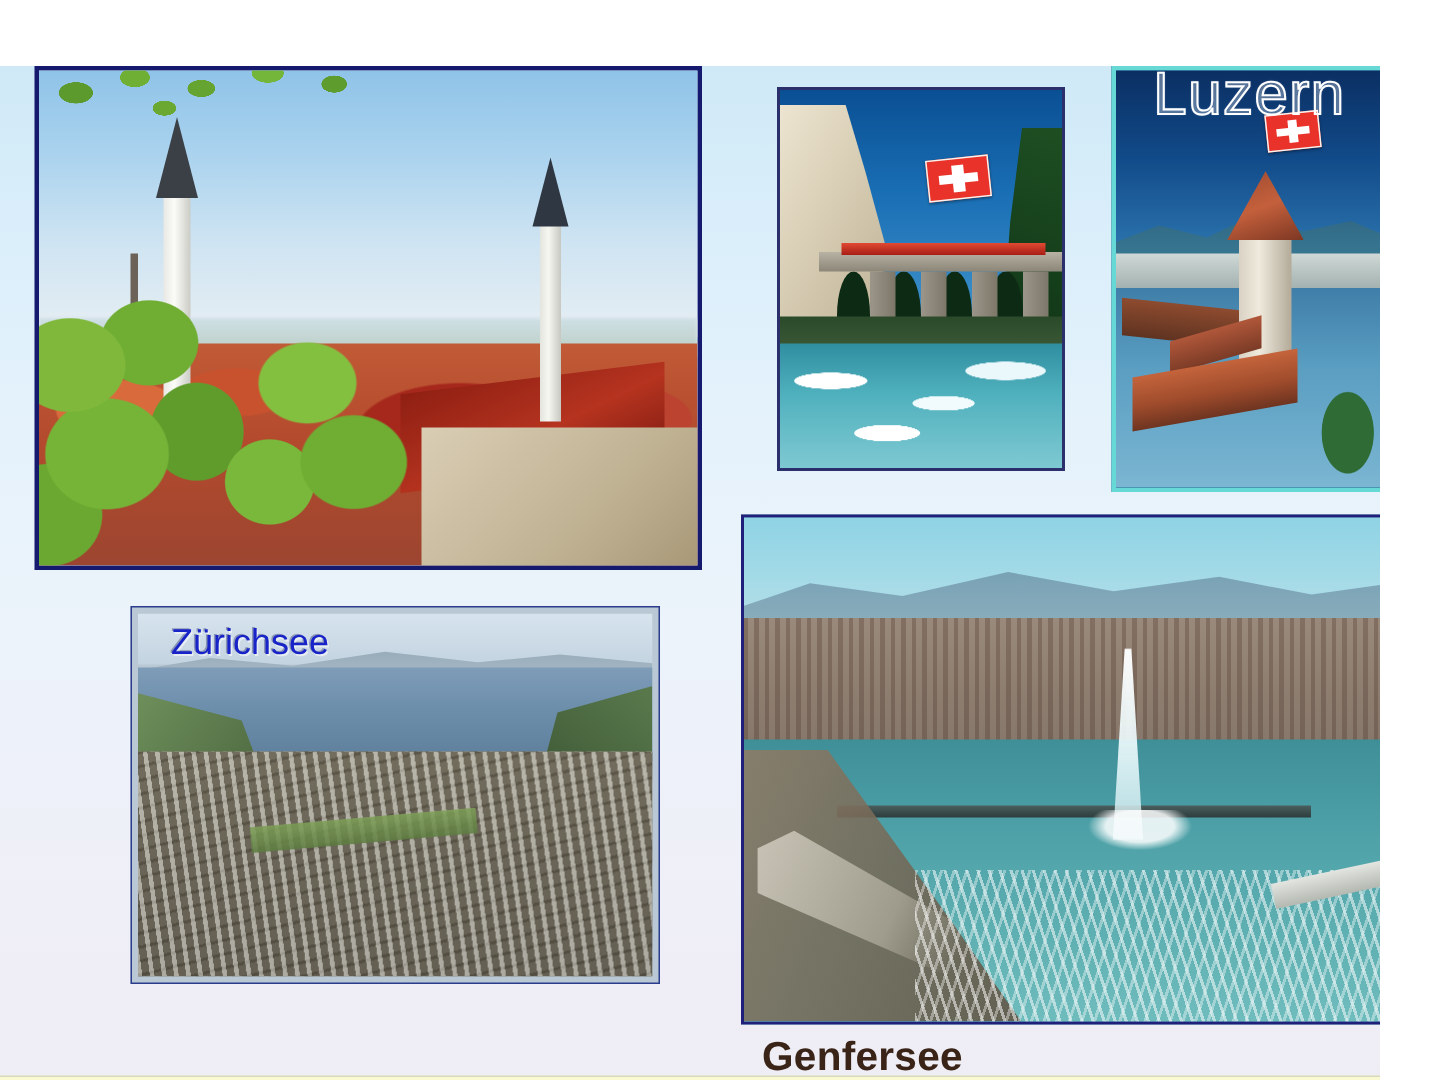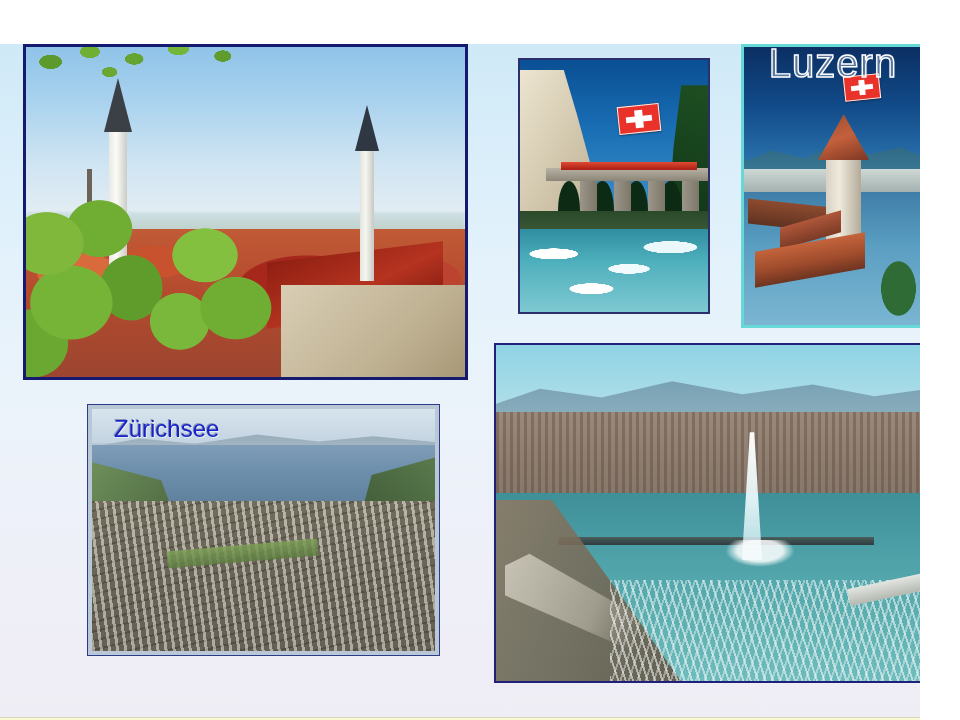--- a/index.html
+++ b/index.html
@@ -475,20 +475,21 @@
       <div class="lake"></div>
       <div class="jetty"></div>
       <div class="jetdeau"></div>
       <div class="spray"></div>
       <div class="quay"></div>
       <div class="road"></div>
       <div class="marina"></div>
       <div class="pier-r"></div>
     </div>
   </div>
+  <div id="genfersee-caption">Genfersee</div>
 
   <div class="photo" id="photo-zurich">
     <div class="inner">
       <div class="sky"></div>
       <div class="far-hills"></div>
       <div class="lake"></div>
       <div class="shore-l"></div>
       <div class="shore-r"></div>
       <div class="city"></div>
       <div class="greenstrip"></div>

